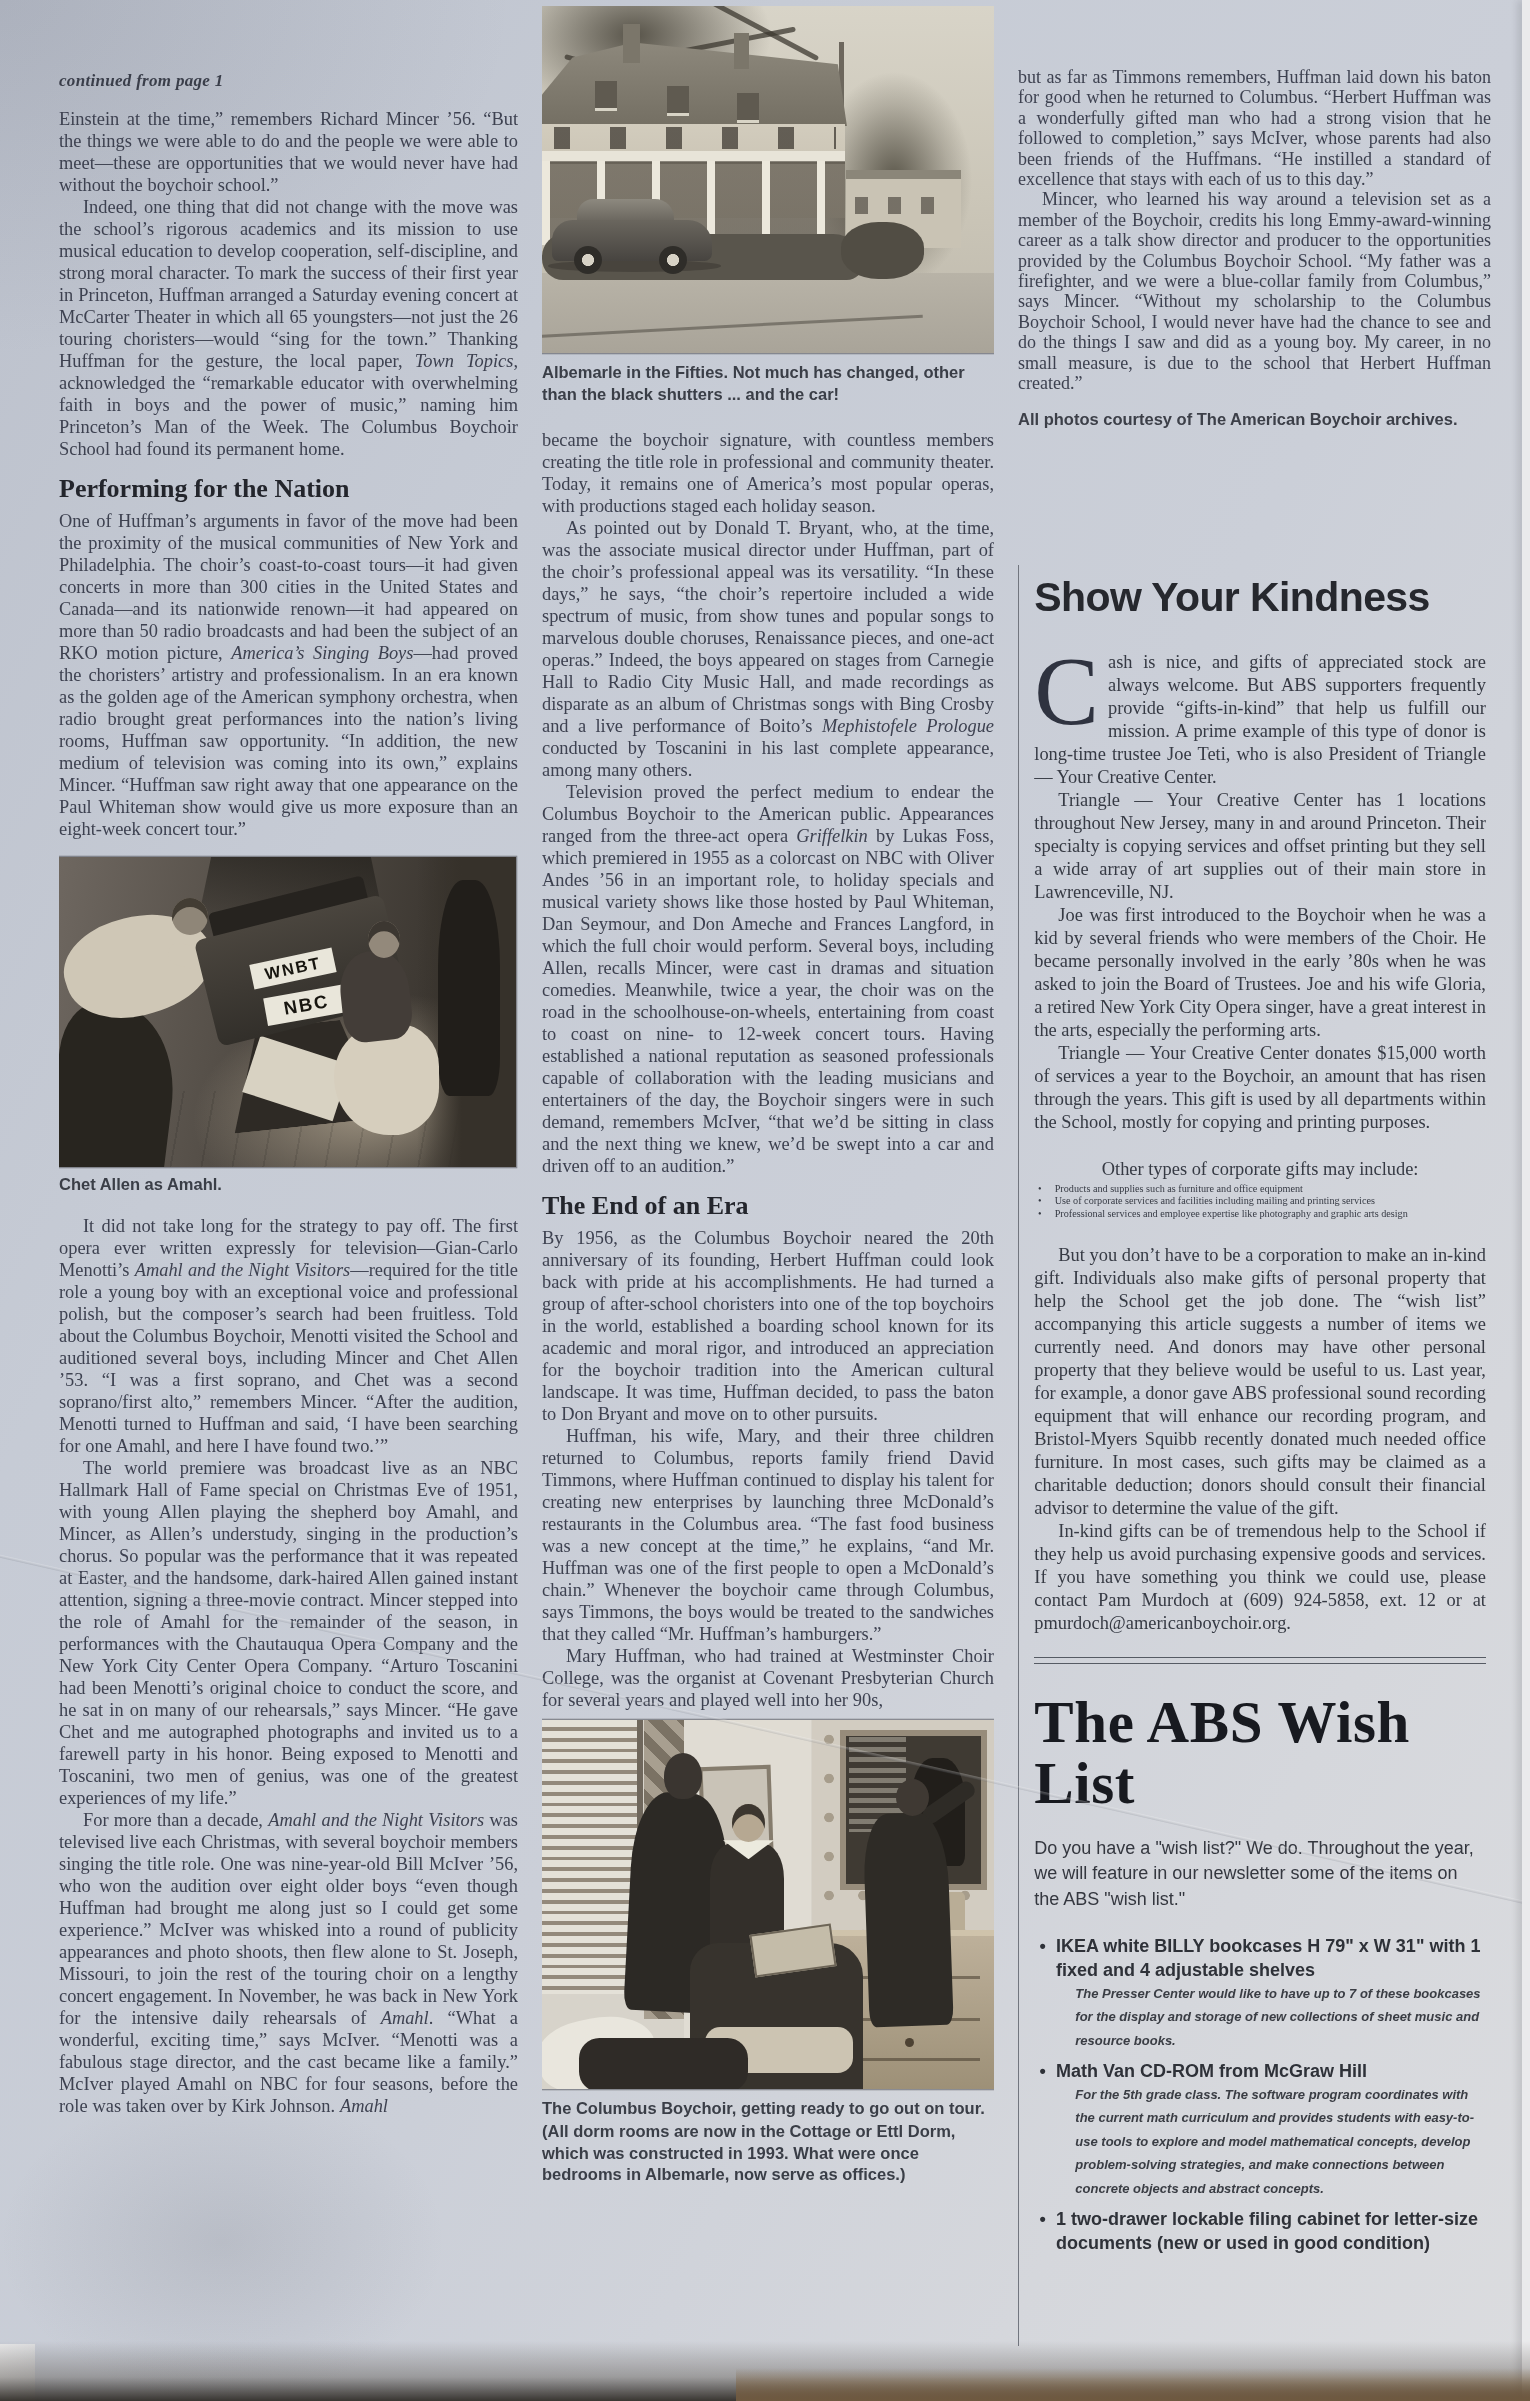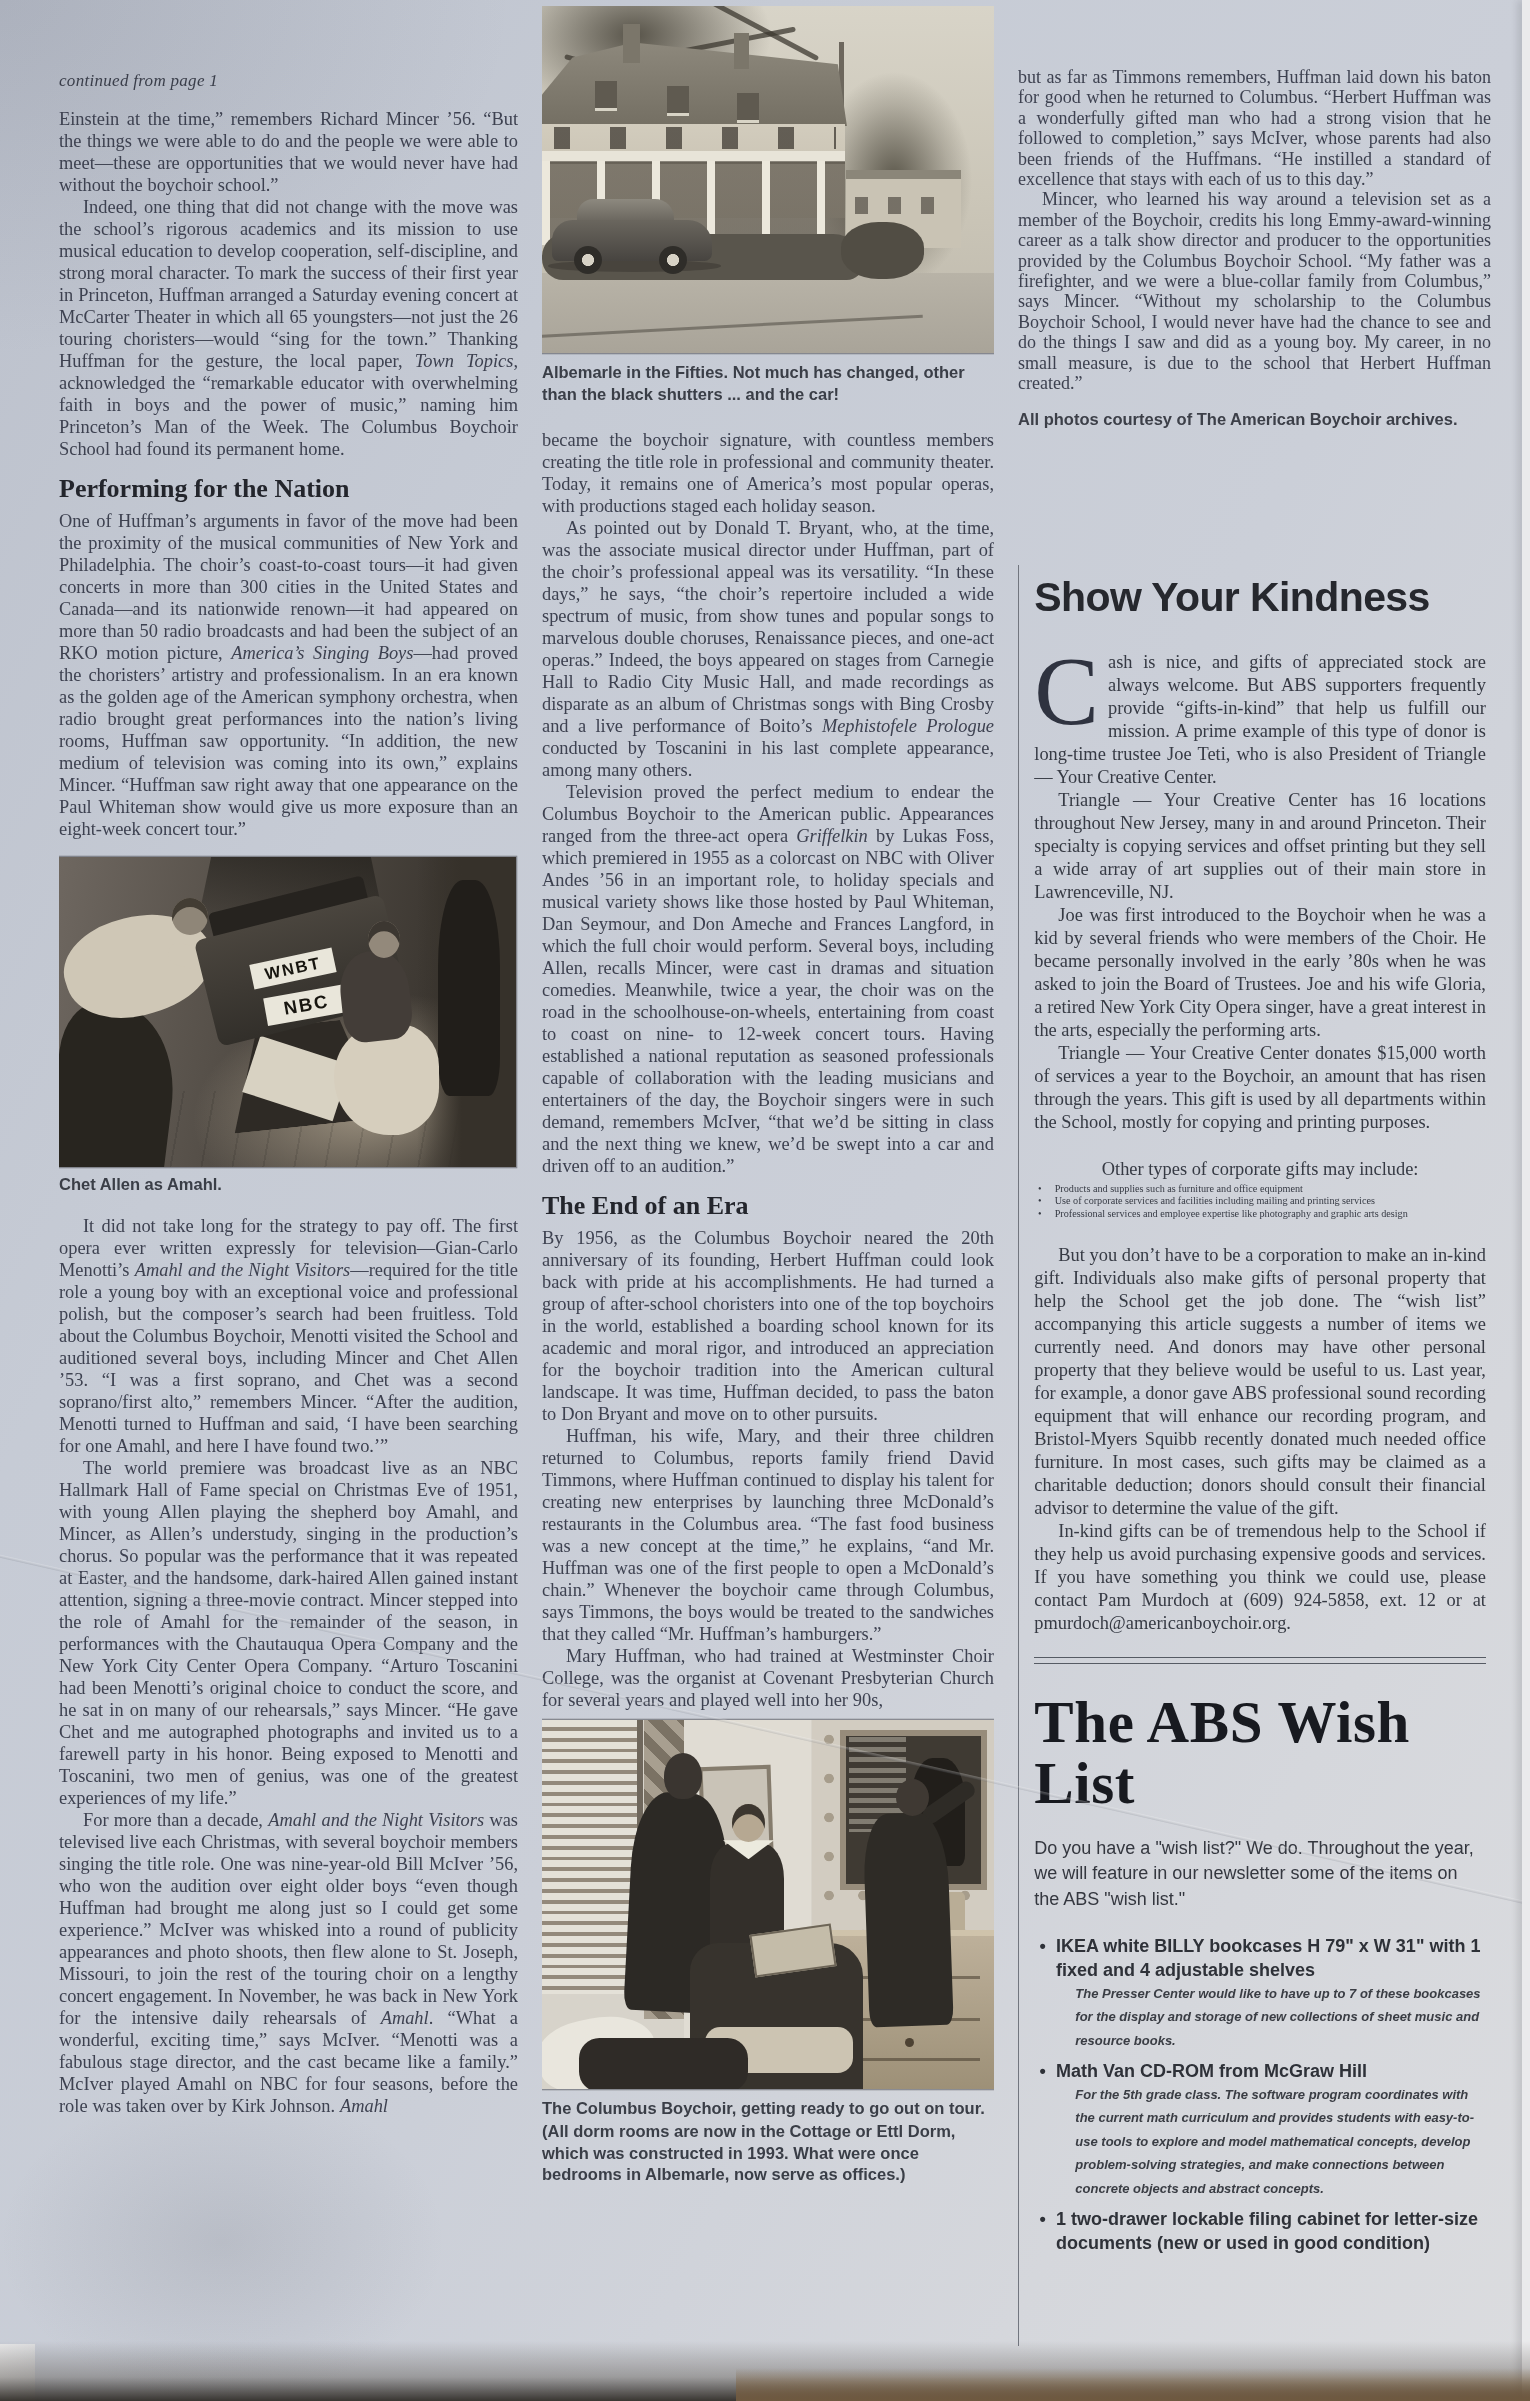--- a/index.html
+++ b/index.html
@@ -21,21 +21,21 @@
   .col{position:absolute;text-align:justify;color:#3d4150;}
   .col p{margin:0;}
   .body{font-size:18.4px;line-height:22px;word-spacing:0.3px;}
   .ind{text-indent:24px;}
   .sect{font-family:"Liberation Serif",serif;font-size:26px;line-height:29px;font-weight:bold;
     color:#23252c;margin:14px 0 7.6px;text-align:left;}
   .cap{font-family:"Liberation Sans",sans-serif;font-weight:bold;font-size:16.5px;line-height:21.6px;
     color:#3a3e47;text-align:left;}
 
   .col-left{left:59px;top:71px;width:459px;height:2290px;overflow:hidden;}
-  .continued{font-style:italic;font-weight:normal;font-size:17px;letter-spacing:0.3px;color:#3a3e4a;margin-bottom:16.5px;text-align:left;}
+  .continued{font-style:italic;font-weight:bold;font-size:17px;letter-spacing:0.3px;color:#3a3e4a;margin-bottom:16.5px;text-align:left;}
   .col-left .cap{margin:7.6px 0 19px;}
 
   .col-mid{left:542px;top:6.4px;width:452px;height:2392px;overflow:hidden;}
   .cap-albemarle{margin:9px 0 23px;}
   .cap-tour{margin:9px 0 1.3px;}
   .cap-tight{margin:0;}
 
   .col-right{left:1018px;top:67px;width:473px;}
   .col-right .body{font-size:18px;line-height:20.4px;}
   .credit{font-family:"Liberation Sans",sans-serif;font-weight:bold;font-size:16.5px;color:#3c3f48;margin-top:16.5px;text-align:left;}
@@ -281,21 +281,21 @@
     <p class="body"><span>but as far as Timmons remembers, Huffman laid down his baton for good when he returned to Columbus. “Herbert Huffman was a wonderfully gifted man who had a strong vision that he followed to completion,” says McIver, whose parents had also been friends of the Huffmans. “He instilled a standard of excellence that stays with each of us to this day.”</span></p>
     <p class="body ind"><span>Mincer, who learned his way around a television set as a member of the Boychoir, credits his long Emmy-award-winning career as a talk show director and producer to the opportunities provided by the Columbus Boychoir School. “My father was a firefighter, and we were a blue-collar family from Columbus,” says Mincer. “Without my scholarship to the Columbus Boychoir School, I would never have had the chance to see and do the things I saw and did as a young boy. My career, in no small measure, is due to the school that Herbert Huffman created.”</span></p>
     <div class="credit">All photos courtesy of The American Boychoir archives.</div>
   </div>
 
   <div class="sidebar">
     <div class="sb-title">
       <span>Show Your Kindness</span><br>
     </div>
     <p class="sb-body"><span class="dropcap">C</span><span>ash is nice, and gifts of appreciated stock are always welcome. But ABS supporters frequently provide “gifts-in-kind” that help us fulfill our mission. A prime example of this type of donor is long-time trustee Joe Teti, who is also President of Triangle — Your Creative Center.</span></p>
-    <p class="sb-body ind">Triangle — Your Creative Center has 16 locations throughout New Jersey, many in and around Princeton. Their specialty is copying services and offset printing but they sell a wide array of art supplies out of their main store in Lawrenceville, NJ.</p>
+    <p class="sb-body ind">Triangle — Your Creative Center has 1 locations throughout New Jersey, many in and around Princeton. Their specialty is copying services and offset printing but they sell a wide array of art supplies out of their main store in Lawrenceville, NJ.</p>
     <p class="sb-body ind">Joe was first introduced to the Boychoir when he was a kid by several friends who were members of the Choir. He became personally involved in the early ’80s when he was asked to join the Board of Trustees. Joe and his wife Gloria, a retired New York City Opera singer, have a great interest in the arts, especially the performing arts.</p>
     <p class="sb-body ind">Triangle — Your Creative Center donates $15,000 worth of services a year to the Boychoir, an amount that has risen through the years. This gift is used by all departments within the School, mostly for copying and printing purposes.</p>
     <p class="sb-body sb-intro">Other types of corporate gifts may include:</p>
     <ul class="sb-list">
       <li>Products and supplies such as furniture and office equipment</li>
       <li>Use of corporate services and facilities including mailing and printing services</li>
       <li>Professional services and employee expertise like photography and graphic arts design</li>
     </ul>
     <p class="sb-body ind">But you don’t have to be a corporation to make an in-kind gift. Individuals also make gifts of personal property that help the School get the job done. The “wish list” accompanying this article suggests a number of items we currently need. And donors may have other personal property that they believe would be useful to us. Last year, for example, a donor gave ABS professional sound recording equipment that will enhance our recording program, and Bristol-Myers Squibb recently donated much needed office furniture. In most cases, such gifts may be claimed as a charitable deduction; donors should consult their financial advisor to determine the value of the gift.</p>
     <p class="sb-body ind">In-kind gifts can be of tremendous help to the School if they help us avoid purchasing expensive goods and services. If you have something you think we could use, please contact Pam Murdoch at (609) 924-5858, ext. 12 or at pmurdoch@americanboychoir.org.</p>

